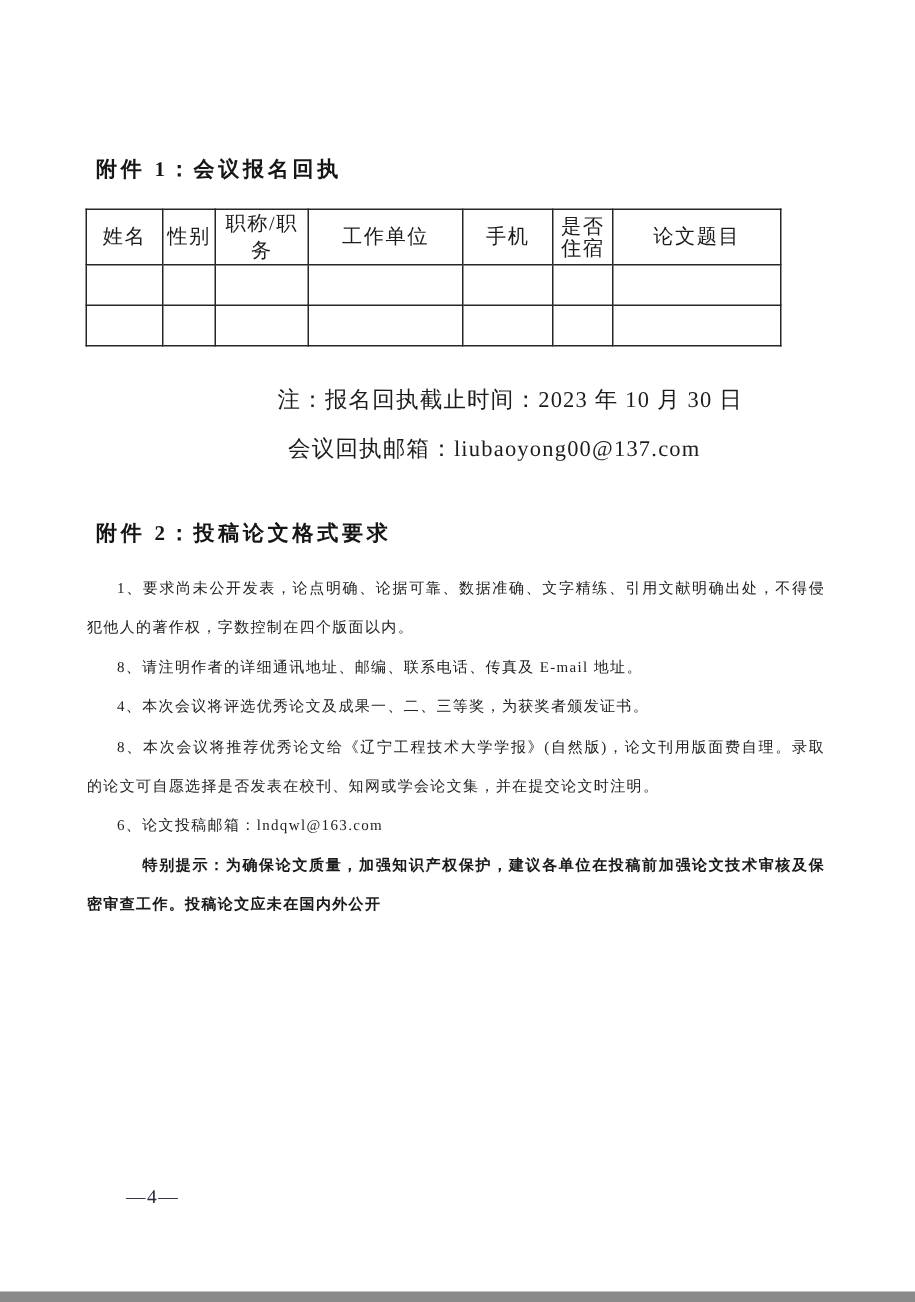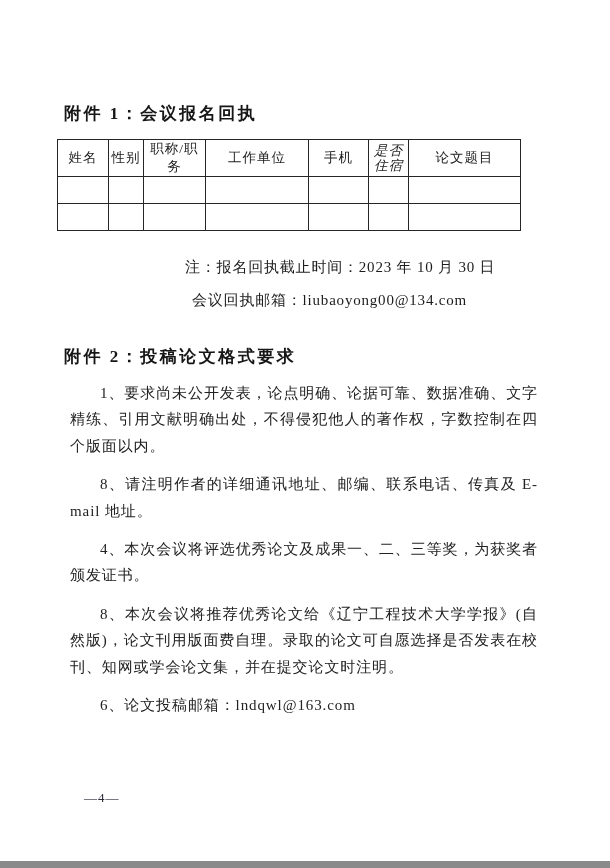--- a/index.html
+++ b/index.html
@@ -23,21 +23,21 @@
 
   
   .att1 {
     position: absolute;
     left: 58px;
     top: 103px;
     width: 492px;
   }
   .att-title {
     margin: 0 0 14px 6px;
-    font-size: 17px;
+    font-size: 14px;
     line-height: 22px;
     font-weight: bold;
     letter-spacing: 2.5px;
     color: #161616;
   }
   table.reg {
     border-collapse: collapse;
     table-layout: fixed;
     width: 463px;
     margin-left: -1px;
@@ -53,43 +53,42 @@
     letter-spacing: 1px;
     color: #1c1c1c;
     overflow: hidden;
   }
   table.reg thead tr { height: 33px; margin-top: 34px; }
   table.reg tbody tr { height: 27px; }
   th.wrap2 {
     line-height: 15px;
     padding: 0 4px;
     letter-spacing: 0;
-    font-style: italic;
   }
   .note {
     margin: 0;
     font-size: 15px;
     line-height: 20px;
     letter-spacing: 0.8px;
     color: #1c1c1c;
   }
   .note-deadline { margin-top: 26px; margin-left: 127px; }
   .note-email    { margin-top: 13px; margin-left: 134px; }
 
   
   .att2 {
     position: absolute;
     left: 58px;
     top: 346px;
     width: 492px;
   }
   .att2 .att-title { margin-bottom: 12px; }
   .para {
-    margin: 12px;
-    font-size: 15px;
+    margin: 0;
+    font-size: 10px;
     line-height: 26.4px;
     letter-spacing: 0.9px;
     text-align: justify;
     text-indent: 2em;
     color: #222222;
   }
   .para-special {
     font-weight: bold;
     text-indent: 3.7em;
     color: #1a1a1a;
@@ -158,29 +157,30 @@
           <td></td>
           <td></td>
           <td></td>
           <td></td>
           <td></td>
         </tr>
       </tbody>
     </table>
 
     <p class="note note-deadline">注：报名回执截止时间：2023 年 10 月 30 日</p>
-    <p class="note note-email">会议回执邮箱：liubaoyong00@134.com</p>
+    <p class="note note-email">会议回执邮箱：liubaoyong00@137.com</p>
   </section>
 
   <section class="att2">
     <h2 class="att-title">附件 2：投稿论文格式要求</h2>
 
     <p class="para">1、要求尚未公开发表，论点明确、论据可靠、数据准确、文字精练、引用文献明确出处，不得侵犯他人的著作权，字数控制在四个版面以内。</p>
     <p class="para">8、请注明作者的详细通讯地址、邮编、联系电话、传真及 E-mail 地址。</p>
     <p class="para">4、本次会议将评选优秀论文及成果一、二、三等奖，为获奖者颁发证书。</p>
     <p class="para">8、本次会议将推荐优秀论文给《辽宁工程技术大学学报》(自然版)，论文刊用版面费自理。录取的论文可自愿选择是否发表在校刊、知网或学会论文集，并在提交论文时注明。</p>
     <p class="para">6、论文投稿邮箱：lndqwl@163.com</p>
+    <p class="para para-special">特别提示：为确保论文质量，加强知识产权保护，建议各单位在投稿前加强论文技术审核及保密审查工作。投稿论文应未在国内外公开</p>
   </section>
 
   <div class="page-number">—4—</div>
 
   <div class="page-edge"></div>
 </div>
 
 </body></html>

